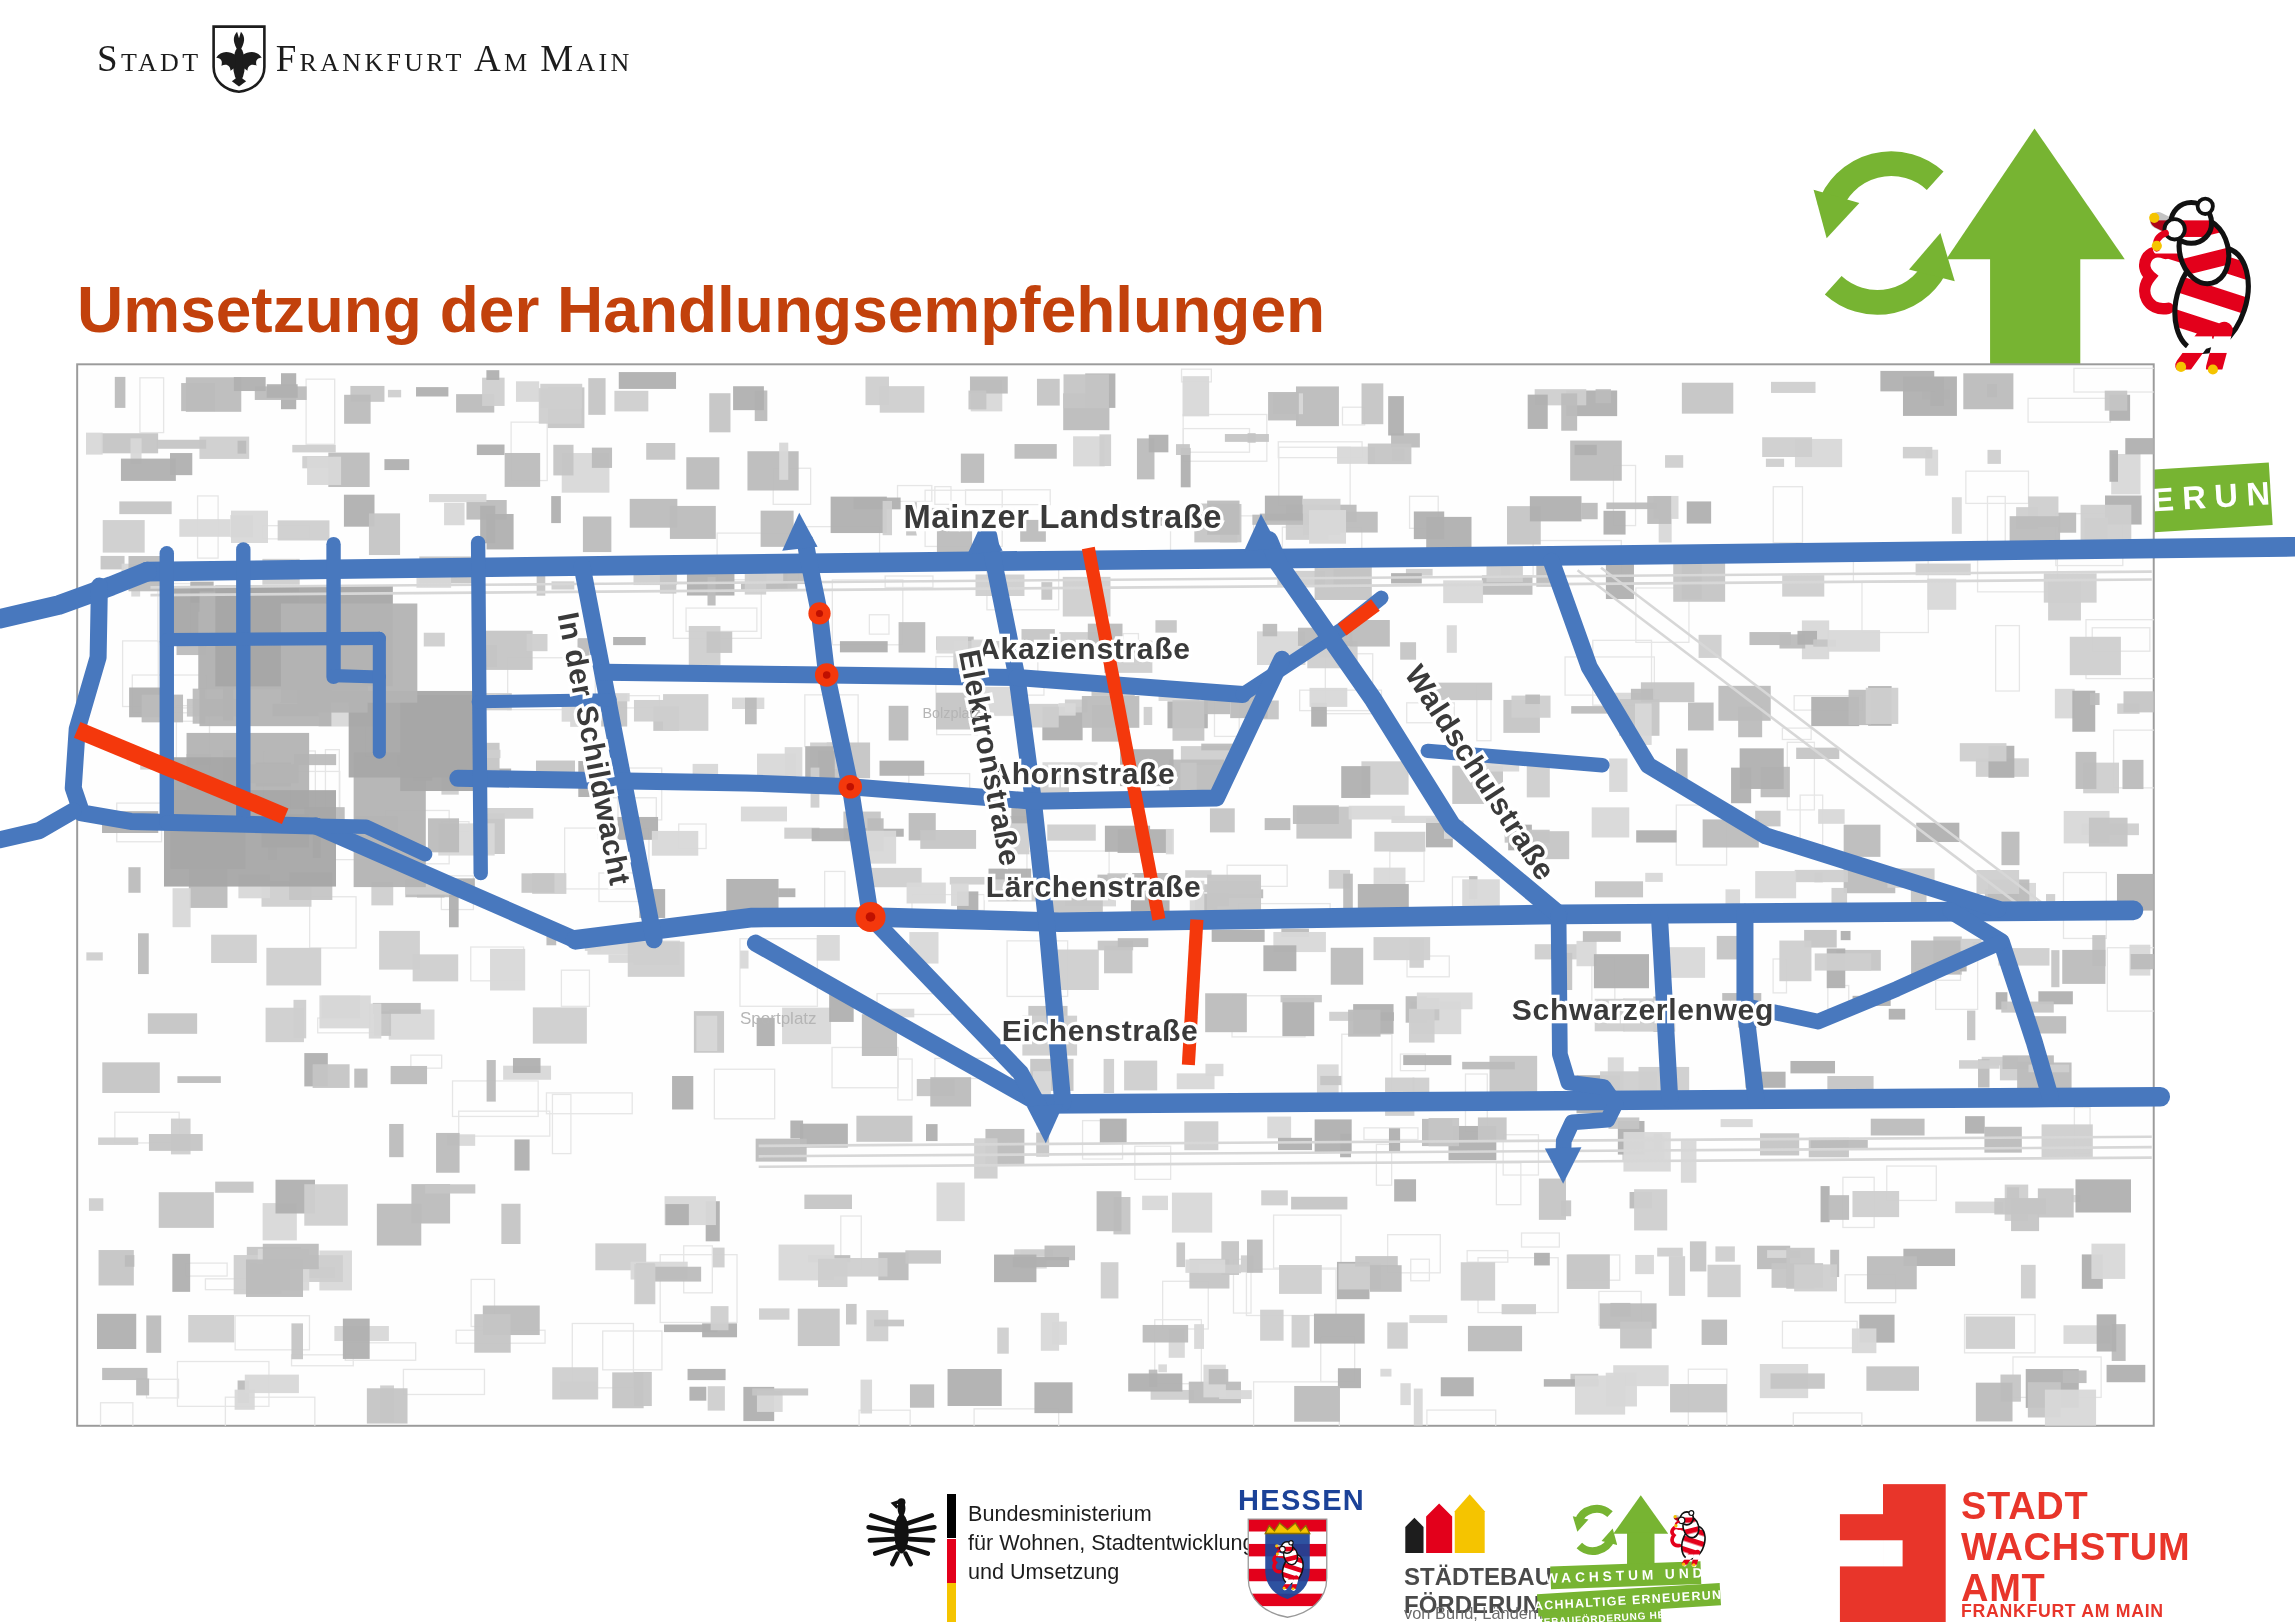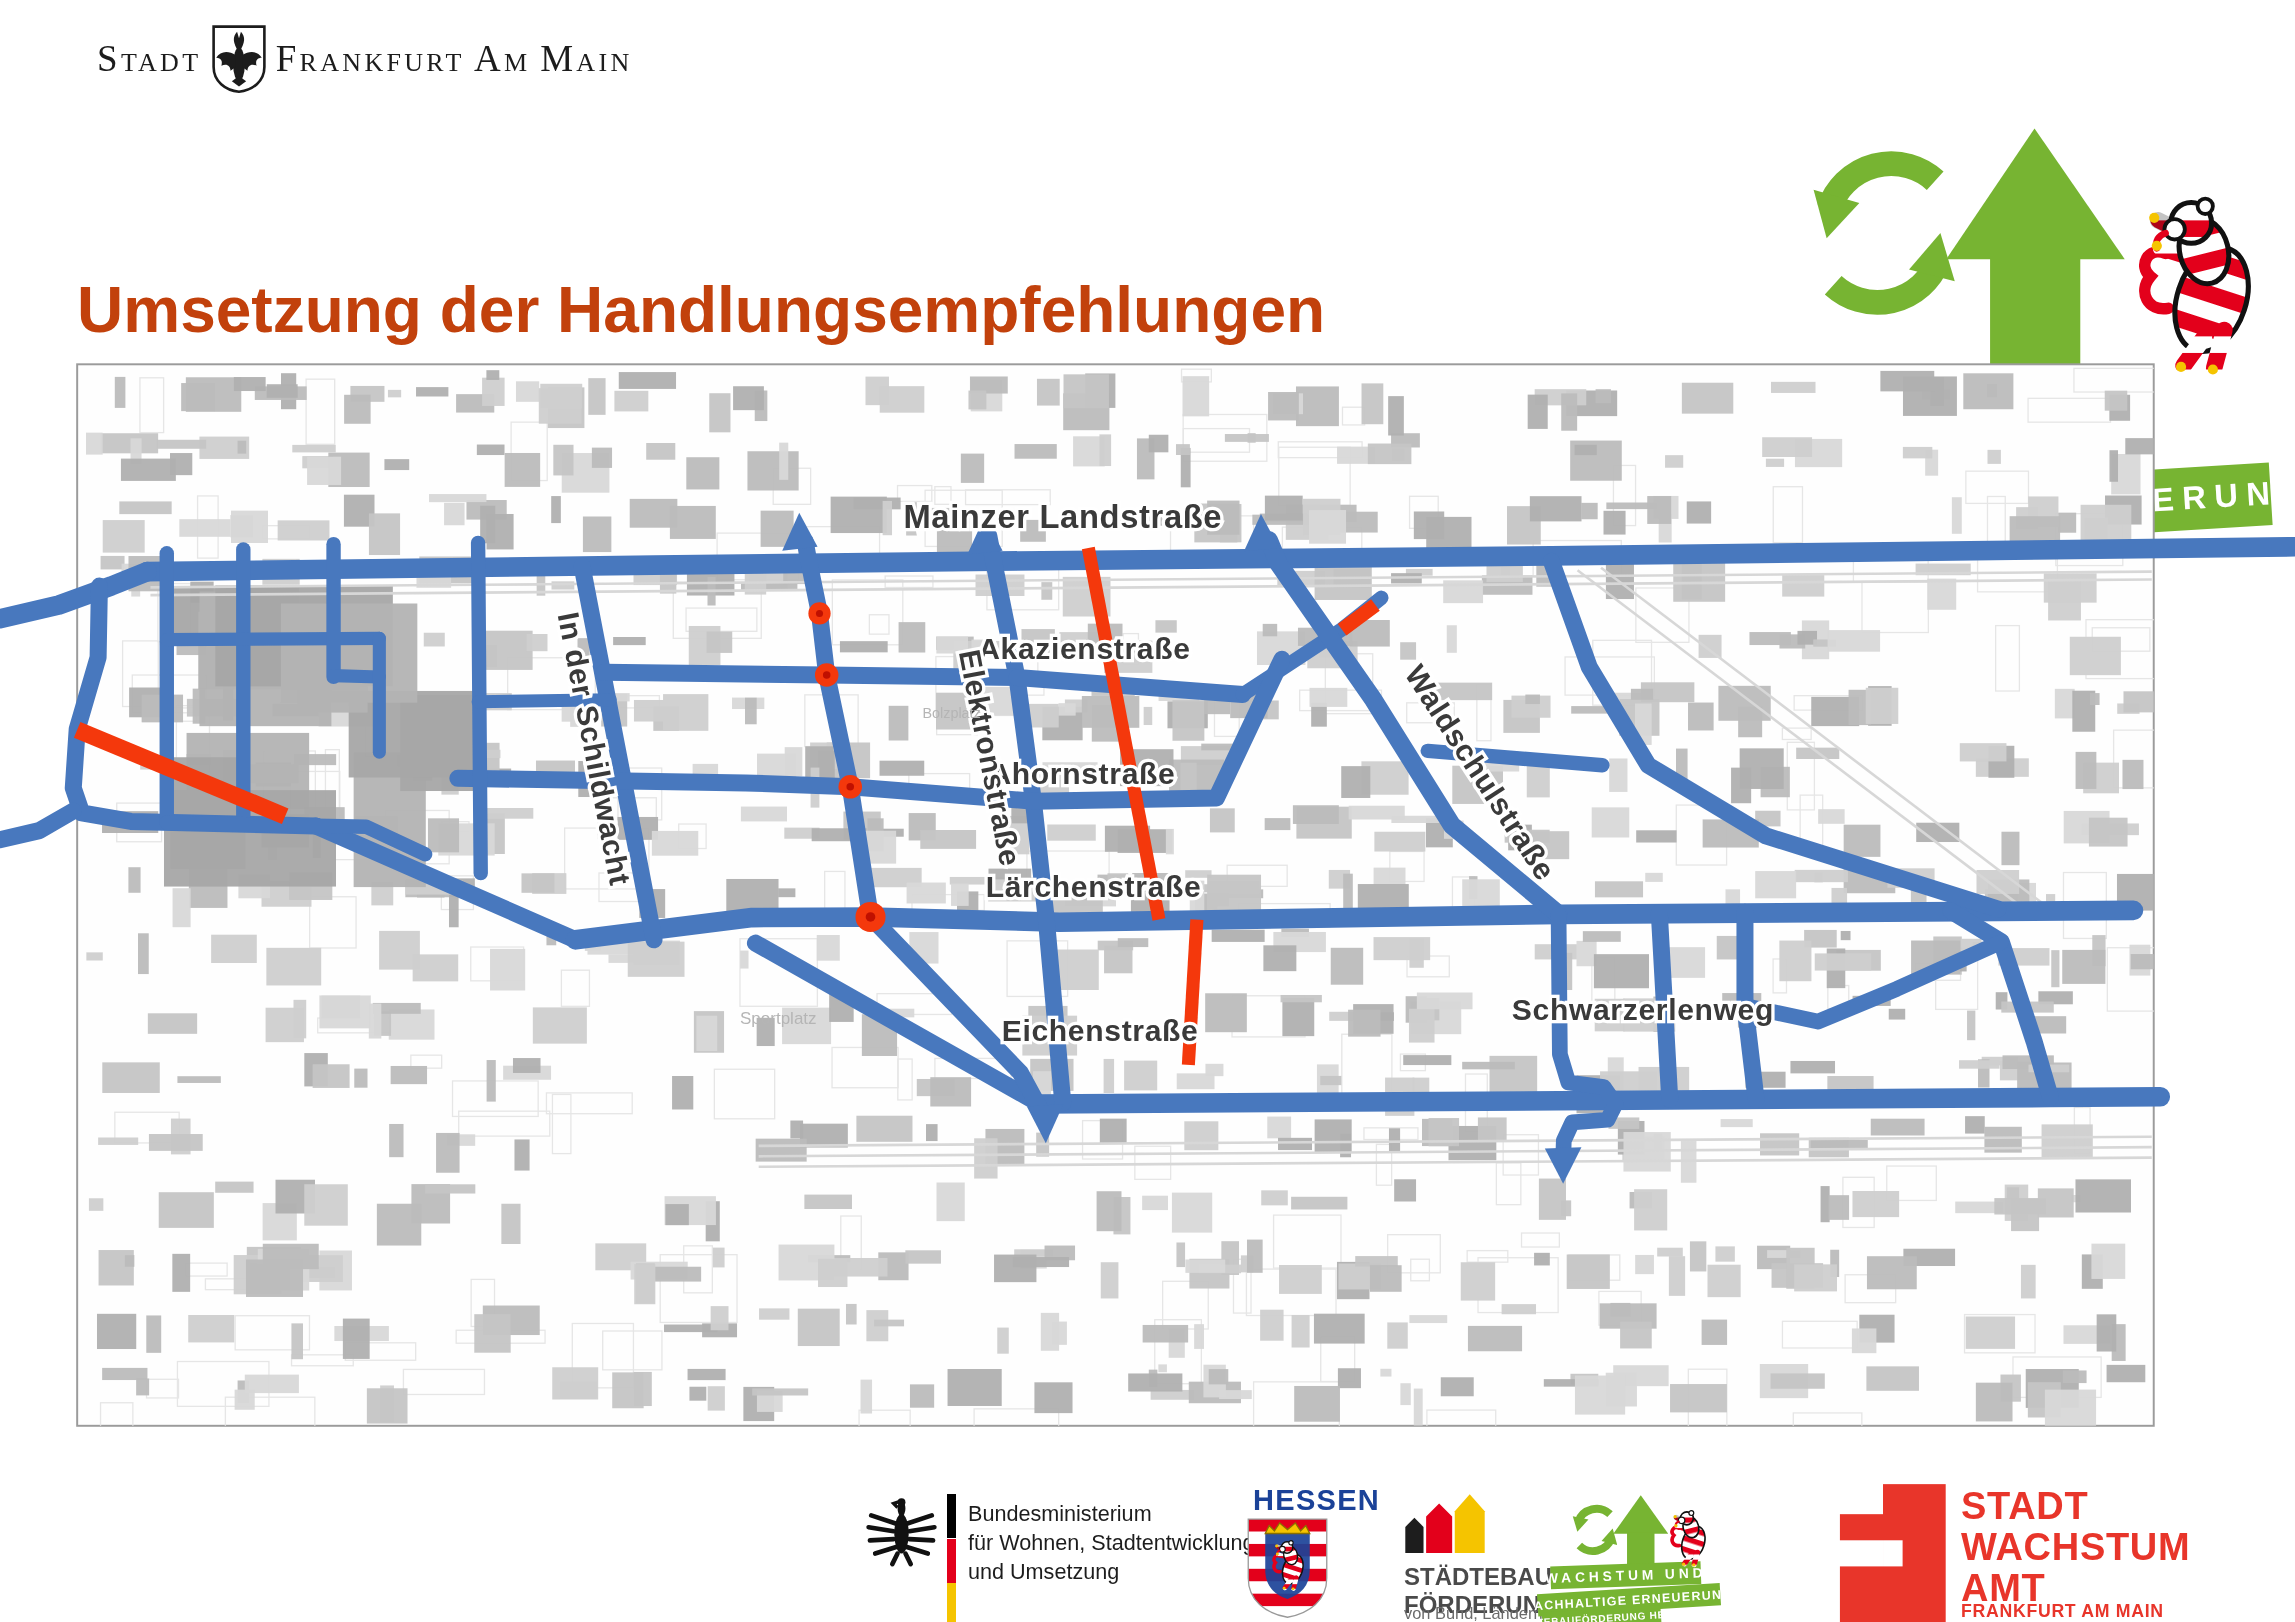--- a/index.html
+++ b/index.html
@@ -9,21 +9,21 @@
   
   #city-logo{left:97px;top:22px;height:72px;display:flex;align-items:center;color:#1c1c1c;
              font-family:"Liberation Serif",serif;}
   .citytxt{font-size:26px;letter-spacing:3.3px;white-space:nowrap;}
   .citytxt .big{font-size:37px;}
   #hdr-project{left:77px;top:110px;font-size:42px;font-weight:bold;color:#0d0d0d;}
   #hdr-title{left:77px;top:162px;font-size:64px;font-weight:bold;color:#0d0d0d;}
   #hdr-subtitle{left:77px;top:273px;font-size:64px;font-weight:bold;color:#c2410c;}
   
   .ftxt{color:#1d1d1d;font-size:21.6px;line-height:29px;}
-  #hessen-word{left:1238px;top:1484px;width:98px;text-align:center;font-weight:bold;font-size:29px;letter-spacing:1.3px;margin-left:15px;}
+  #hessen-word{left:1238px;top:1484px;width:98px;text-align:center;font-weight:bold;font-size:29px;letter-spacing:1.3px;}
   .stb-t{font-weight:bold;font-size:24px;color:#4a4a4a;line-height:27.5px;}
   .stb-s{font-size:16.4px;color:#6b6b6b;line-height:19.6px;}
   .spa-t{font-weight:bold;font-size:38px;line-height:41px;letter-spacing:0.7px;}
   .spa-s{font-weight:bold;font-size:17.7px;letter-spacing:0.7px;}
   svg text{font-family:"Liberation Sans",sans-serif;}
 </style>
 </head>
 <body>
 
 <div id="page">

